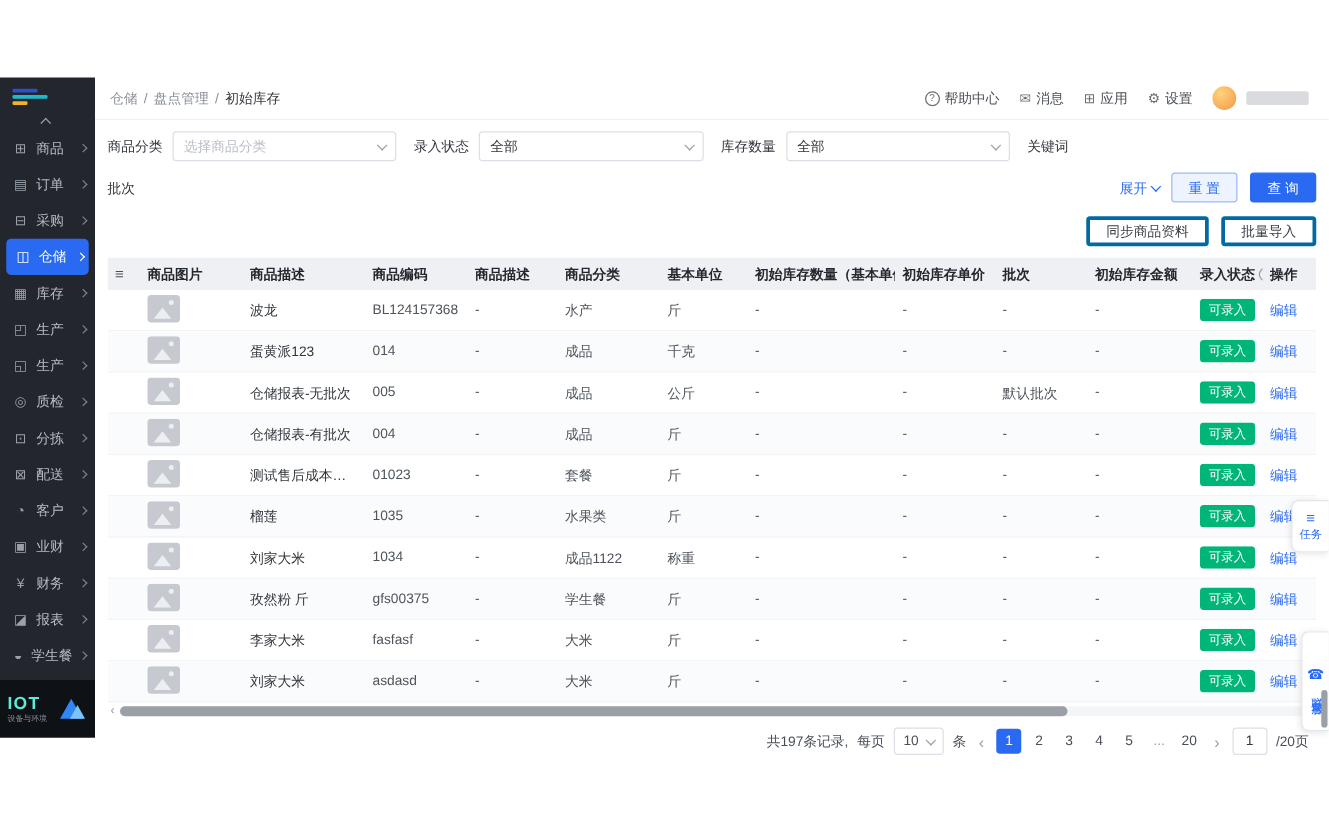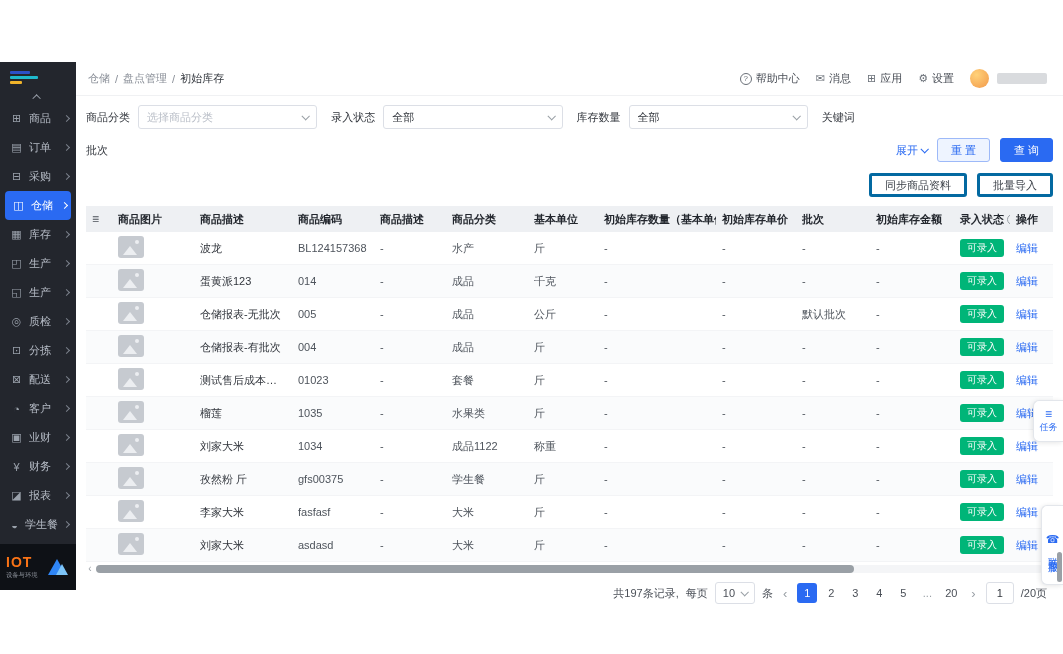--- a/index.html
+++ b/index.html
@@ -19,21 +19,21 @@
   .menu-up i { width:6px; height:6px; border-left:1.2px solid currentColor; border-top:1.2px solid currentColor; transform:rotate(45deg) translateY(2px); }
   .menu { flex:1; overflow:hidden; padding-top:2px; }
   .menu-item { height:29px; display:flex; align-items:center; gap:6px; padding:0 7px 0 10px; font-size:11px; color:#b6bcc6; cursor:pointer; }
   .menu-item .mi-icon { width:13px; text-align:center; font-size:11px; color:#9aa1ab; font-style:normal; }
   .menu-item .mi-label { flex:1; white-space:nowrap; }
   .menu-item .mi-chev { width:5px; height:5px; border-top:1.2px solid #7c828c; border-right:1.2px solid #7c828c; transform:rotate(45deg); flex-shrink:0; }
   .menu-item.active { background:#2a6af2; border-radius:4px; margin:0 5px; padding:0 4px 0 7px; color:#fff; }
   .menu-item.active .mi-icon { color:#fff; }
   .menu-item.active .mi-chev { border-color:#fff; }
   .iot { height:46px; background:#0e1116; display:flex; align-items:center; gap:5px; padding:0 6px; }
-  .iot-title { color:#f97316; font-weight:bold; font-size:14px; letter-spacing:1px; }
+  .iot-title { color:#5eead4; font-weight:bold; font-size:14px; letter-spacing:1px; }
   .iot-sub { color:#8a8f98; font-size:7px; transform:scale(.9); transform-origin:left; white-space:nowrap; }
   .iot-graphic { position:relative; width:26px; height:20px; }
   .iot-graphic .t1 { position:absolute; left:2px; bottom:2px; width:0; height:0;
     border-left:9px solid transparent; border-right:9px solid transparent; border-bottom:16px solid #2f86f6; }
   .iot-graphic .t2 { position:absolute; left:10px; bottom:2px; width:0; height:0;
     border-left:6px solid transparent; border-right:6px solid transparent; border-bottom:11px solid #7cc4f8; }
 
   
   .content { flex:1; min-width:0; background:#fff; display:flex; flex-direction:column; }
   .topbar { height:34px; border-bottom:1px solid #f0f1f3; display:flex; align-items:center; justify-content:space-between; padding:0 16px 0 12px; flex-shrink:0; }

